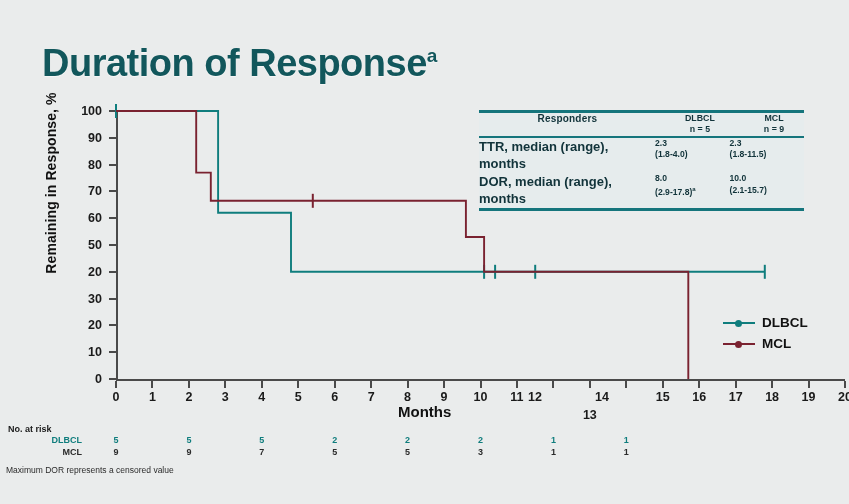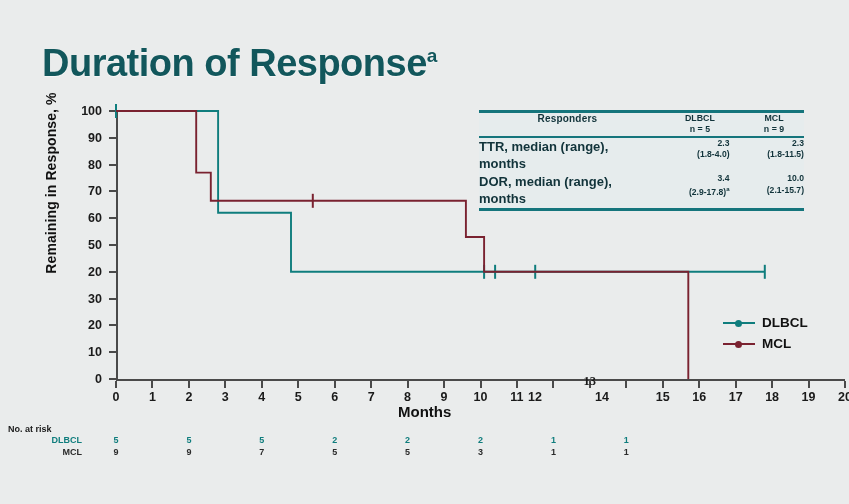--- a/index.html
+++ b/index.html
@@ -60,21 +60,21 @@
     background:#e6eced;
     font-size:8.5px;color:#11333a;
   }
   #datatable .rule{height:3px;background:#15757c;width:100%;}
   #datatable .rule.thin{height:2px;}
   #datatable table{border-collapse:collapse;width:100%;}
   #datatable td,#datatable th{padding:0;vertical-align:top;}
   .th-resp{font-weight:bold;text-align:center;padding:5px 0 4px 0;font-size:10px;letter-spacing:.2px;}
   .th-grp{font-weight:bold;text-align:center;padding:5px 0 4px 0;font-size:8.8px;line-height:1.3;}
   .row-lbl{font-weight:bold;padding:7px 0 6px 8px;font-size:13px;line-height:1.35;width:175px;}
-  .row-val{text-align:right;font-weight:bold;font-size:8.6px;line-height:1.35;padding:7px 0 6px 0;width:74px;}
+  .row-val{text-align:left;font-weight:bold;font-size:8.6px;line-height:1.35;padding:7px 0 6px 0;width:74px;}
   .row-val sup{font-size:6px;}
 
   
   #legend{position:absolute;left:723px;top:312px;font-size:13.5px;font-weight:bold;color:#111;}
   .leg-row{display:flex;align-items:center;height:21px;}
   .leg-mark{position:relative;width:32px;height:12px;margin-right:7px;}
   .leg-line{position:absolute;top:5px;left:0;width:32px;height:2px;}
   .leg-dot{position:absolute;top:3px;left:12px;width:7px;height:7px;border-radius:50%;}
 
   
@@ -152,21 +152,21 @@
         <div class="xlabel" style="left: 394.6px; top: 391px;">8</div>
         <div class="xtick" style="left: 443.05px; top: 381px;"></div>
         <div class="xlabel" style="left: 431.05px; top: 391px;">9</div>
         <div class="xtick" style="left: 479.5px; top: 381px;"></div>
         <div class="xlabel" style="left: 467.5px; top: 391px;">10</div>
         <div class="xtick" style="left: 515.95px; top: 381px;"></div>
         <div class="xlabel" style="left: 503.95px; top: 391px;">11</div>
         <div class="xtick" style="left: 552.4px; top: 381px;"></div>
         <div class="xlabel" style="left: 522px; top: 391px;">12</div>
         <div class="xtick" style="left: 588.85px; top: 381px;"></div>
-        <div class="xlabel" style="left: 576.85px; top: 375px; font-family: Liberation Serif, serif;">13</div>
+        <div class="xlabel" style="left: 576.85px; top: 409px;">13</div>
         <div class="xtick" style="left: 625.3px; top: 381px;"></div>
         <div class="xlabel" style="left: 589px; top: 391px;">14</div>
         <div class="xtick" style="left: 661.75px; top: 381px;"></div>
         <div class="xlabel" style="left: 649.75px; top: 391px;">15</div>
         <div class="xtick" style="left: 698.2px; top: 381px;"></div>
         <div class="xlabel" style="left: 686.2px; top: 391px;">16</div>
         <div class="xtick" style="left: 734.65px; top: 381px;"></div>
         <div class="xlabel" style="left: 722.65px; top: 391px;">17</div>
         <div class="xtick" style="left: 771.1px; top: 381px;"></div>
         <div class="xlabel" style="left: 759.1px; top: 391px;">18</div>
@@ -215,21 +215,21 @@
             <span>(1.8-4.0)</span>
           </td>
           <td class="row-val">
             <span>2.3</span><br>
             <span>(1.8-11.5)</span>
           </td>
         </tr>
         <tr>
           <td class="row-lbl">DOR, median (range), months</td>
           <td class="row-val">
-            <span>3.4</span><br>
+            <span>8.0</span><br>
             <span>(2.9-17.8)</span><sup>a</sup>
           </td>
           <td class="row-val">
             <span>10.0</span><br>
             <span>(2.1-15.7)</span>
           </td>
         </tr>
       </tbody>
     </table>
     <div class="rule"></div>
@@ -274,15 +274,16 @@
           <div class="risk-cell" style="color: rgb(43, 43, 43); left: 324.7px;">5</div>
           <div class="risk-cell" style="color: rgb(43, 43, 43); left: 397.6px;">5</div>
           <div class="risk-cell" style="color: rgb(43, 43, 43); left: 470.5px;">3</div>
           <div class="risk-cell" style="color: rgb(43, 43, 43); left: 543.4px;">1</div>
           <div class="risk-cell" style="color: rgb(43, 43, 43); left: 616.3px;">1</div>
         </div>
       </div>
   </div>
 
   <div id="footnotes">
+    <div>Maximum DOR represents a censored value</div>
   </div>
 
 </div>
 
 </body></html>

